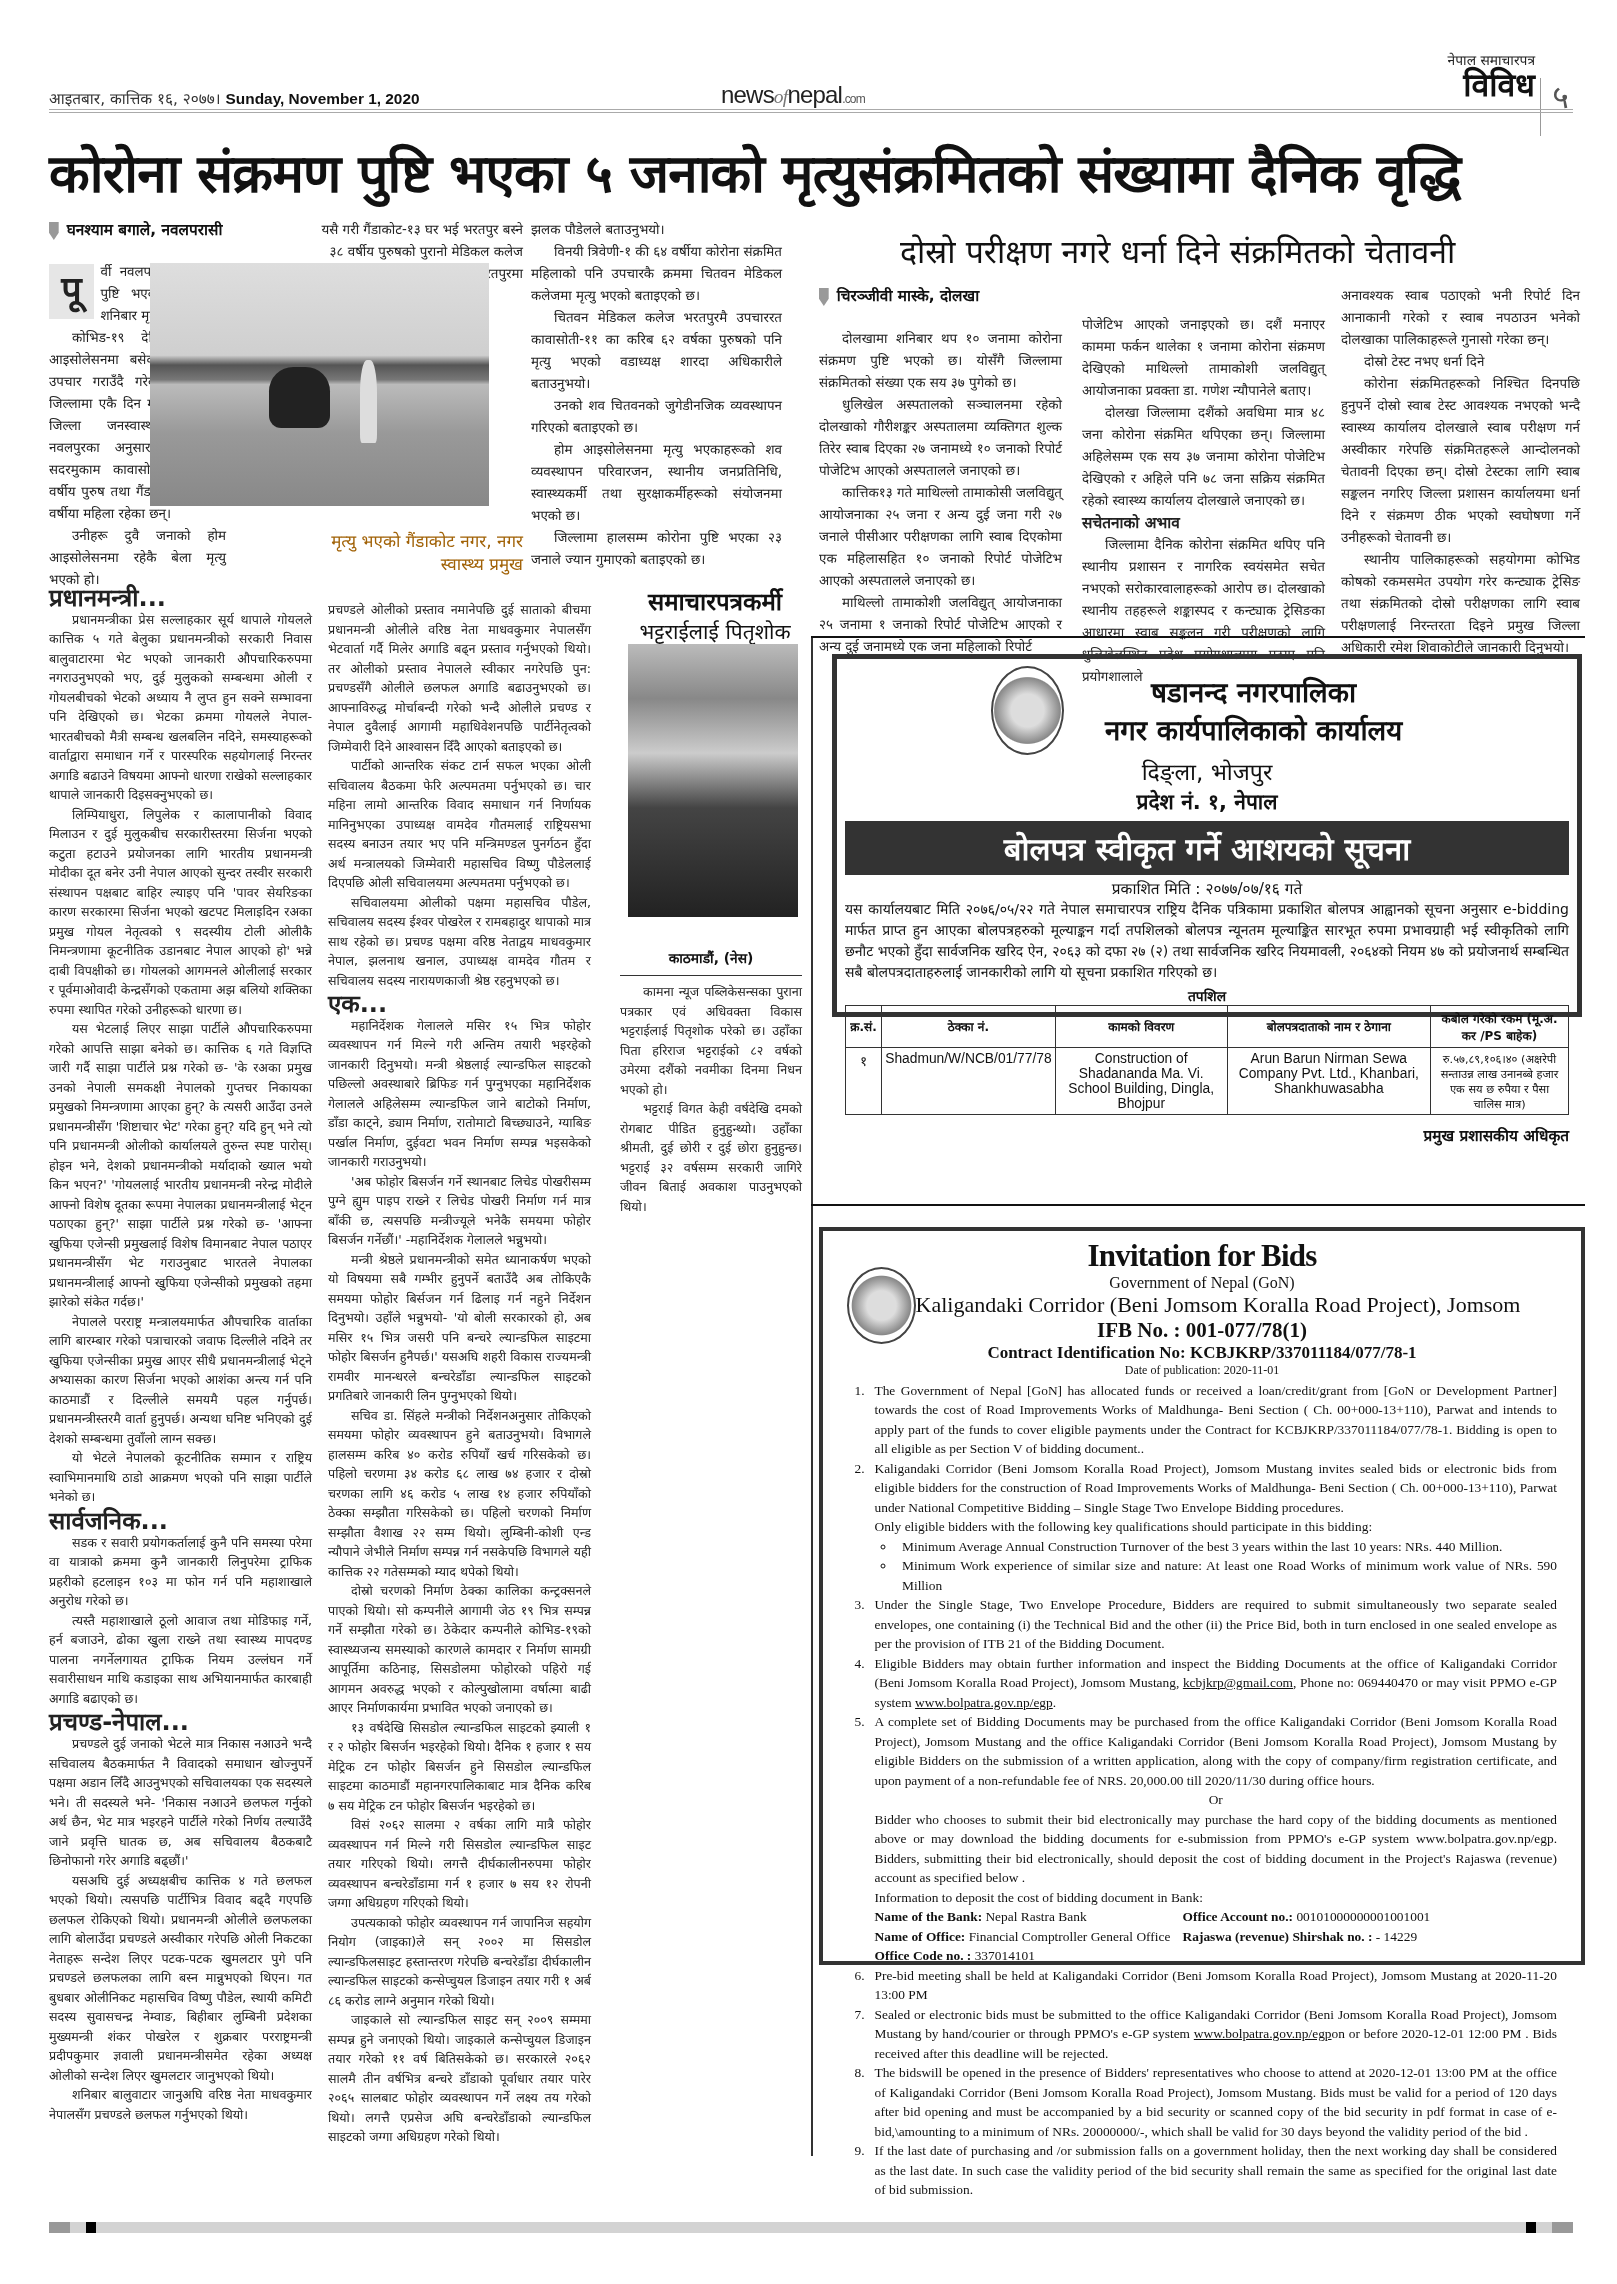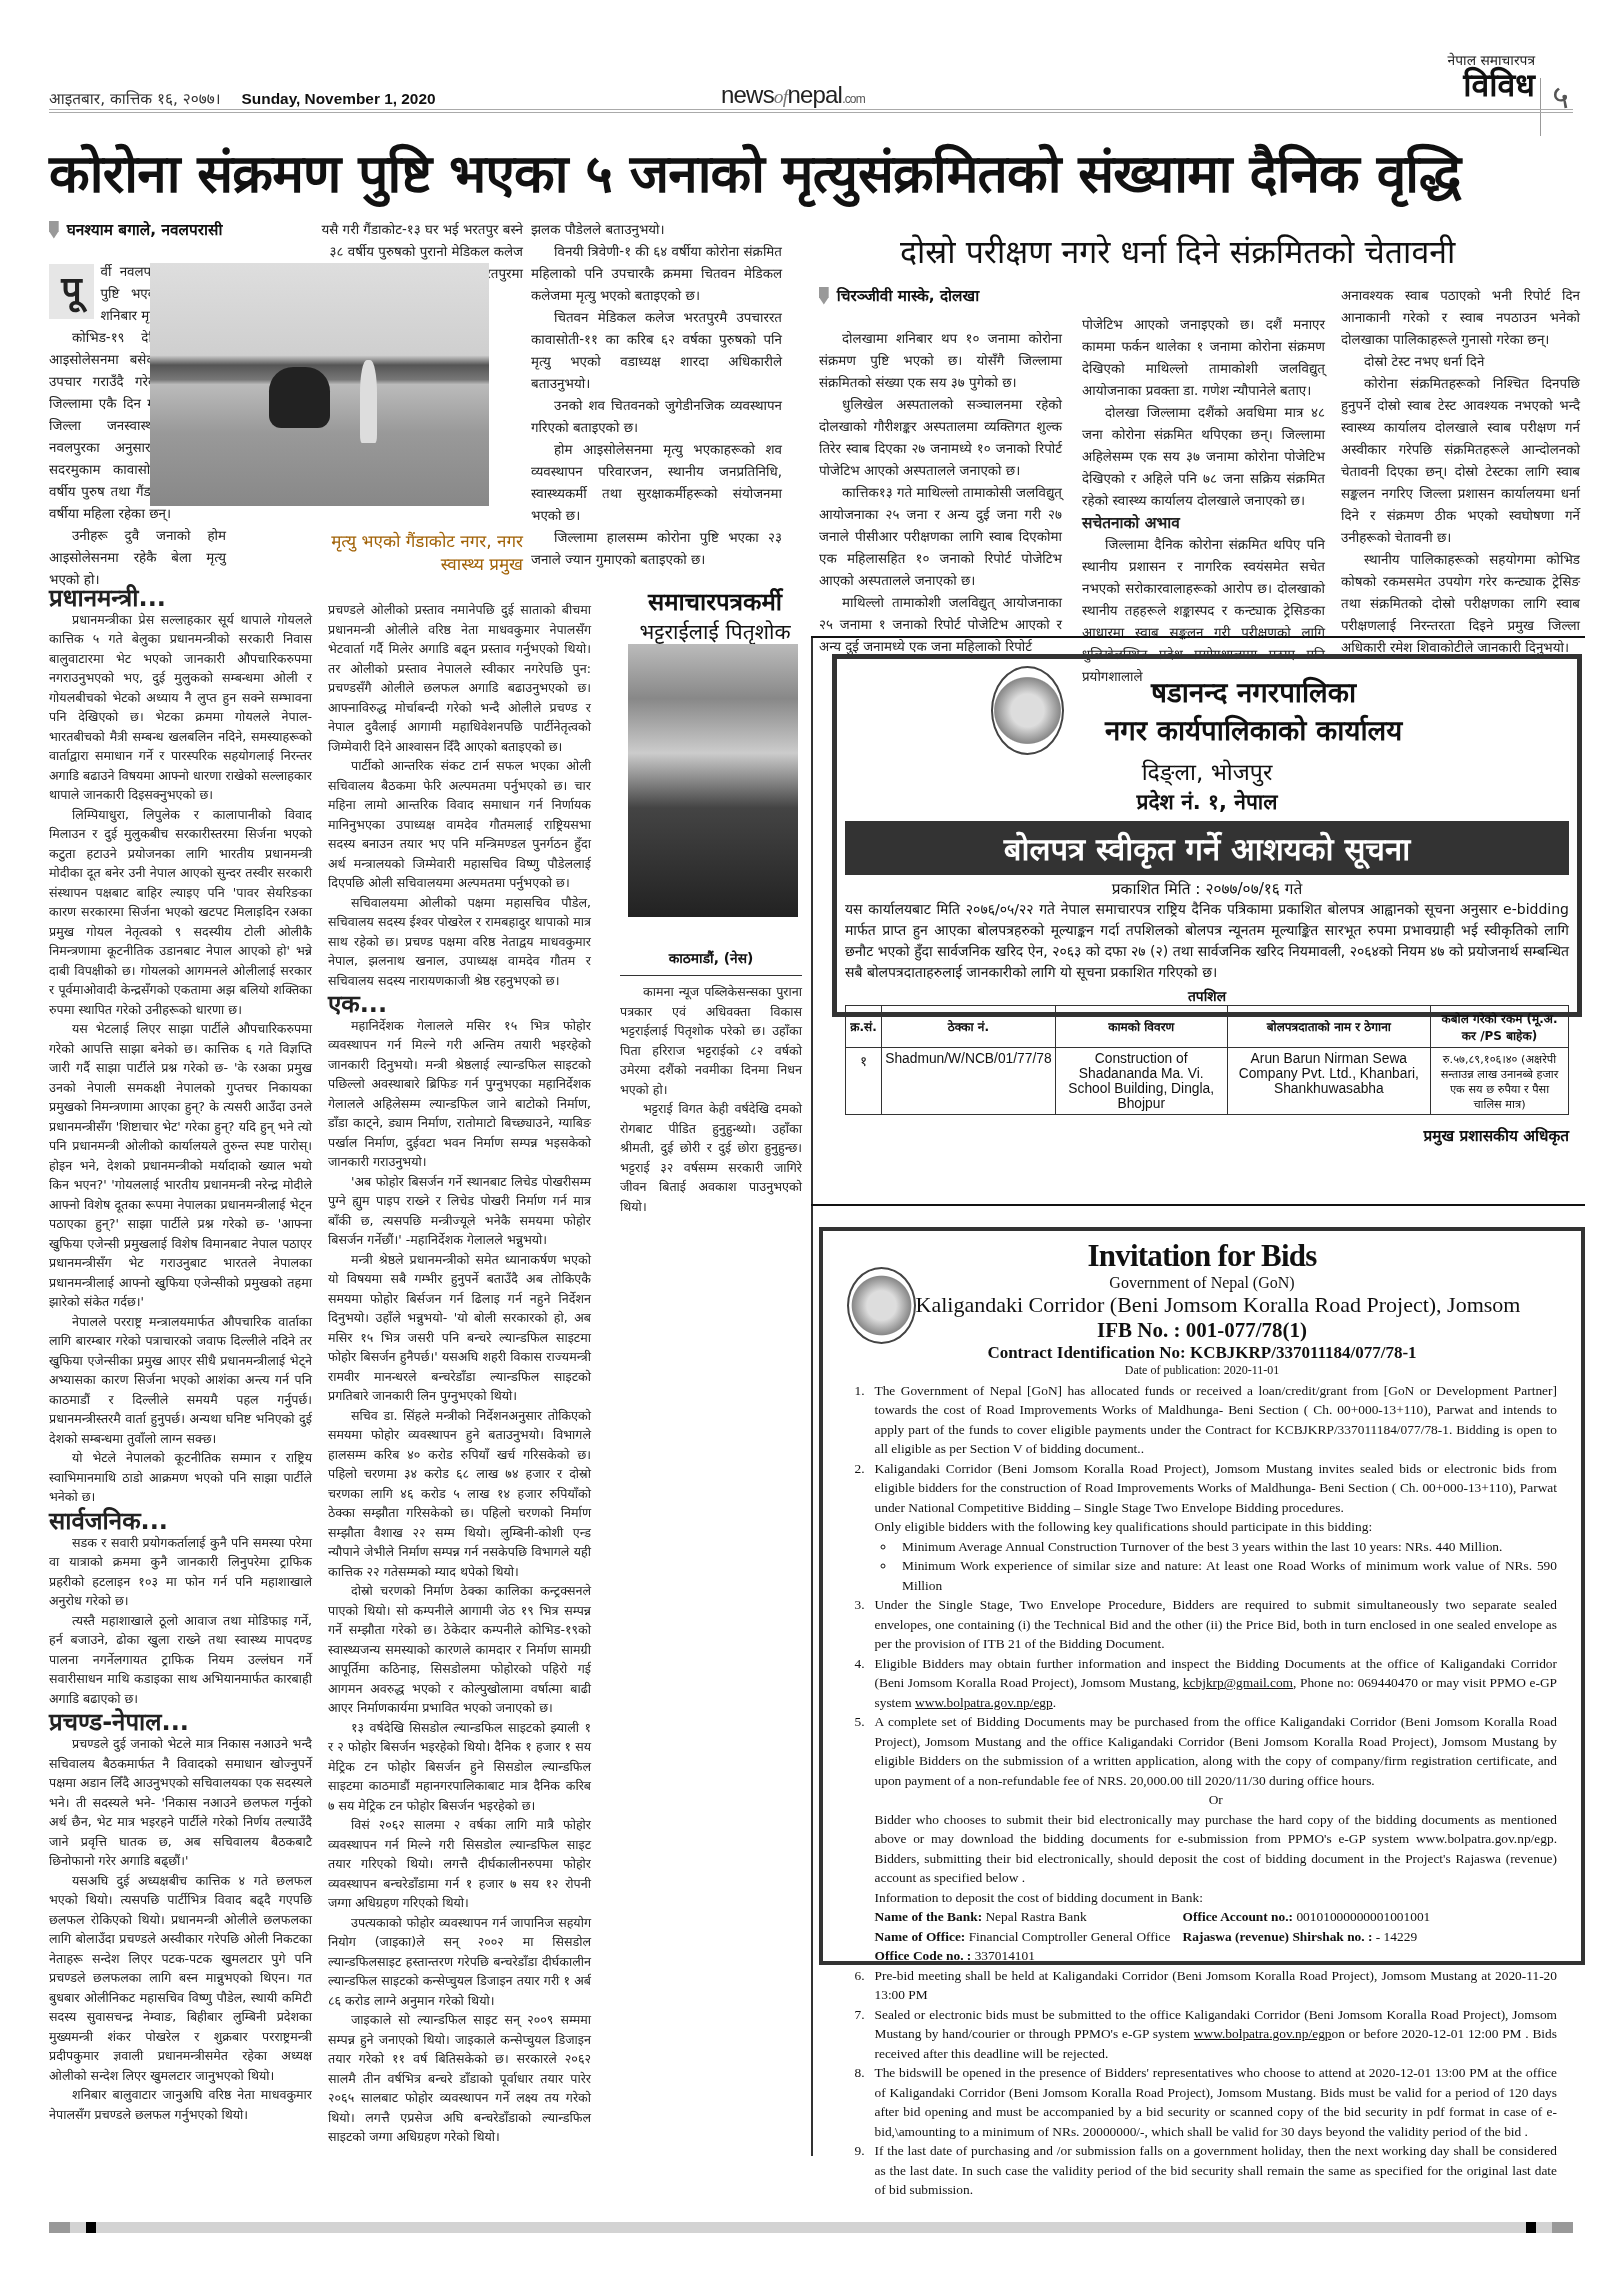--- a/index.html
+++ b/index.html
@@ -1,32 +1,32 @@
 <!DOCTYPE html>
 <html style="font-size:13px"><head>
 <meta charset="utf-8">
 <style>
   * { box-sizing: border-box; margin: 0; padding: 0; }
   body { width: 1618px; height: 2284px; background: #ffffff; font-family: "DejaVu Sans", sans-serif; color: #111; position: relative; overflow: hidden; }
   .abs { position: absolute; }
   .masthead-date { left: 49px; top: 88px; font-size: 15.4px; color: #333; }
-  .masthead-date b { font-family: "Liberation Sans", sans-serif; font-weight: bold; color: #111; margin-left: 16px; }
+  .masthead-date b { font-family: "Liberation Sans", sans-serif; font-weight: bold; color: #111; }
   .masthead-logo { left: 721px; top: 81px; font-family: "Liberation Sans", sans-serif; font-size: 24px; color: #222; letter-spacing: -0.8px; }
   .masthead-logo i { font-family: "Liberation Serif", serif; color: #777; font-size: 19.5px; }
   .masthead-logo small { font-size: 12px; color: #555; }
   .masthead-paper { right: 83px; top: 50px; text-align: right; }
   .masthead-paper .p1 { font-size: 13.8px; color: #222; }
   .masthead-paper .p2 { font-size: 32px; font-weight: bold; line-height: 1; }
   .page-num { right: 49px; top: 78px; font-size: 32px; color: #555; border-left: 1.6px solid #999; padding-left: 11.3px; height: 58px; line-height: 39px; }
   .rule { left: 49px; width: 1524px; top: 109px; height: 4px; border-top: 1.6px solid #aaa; border-bottom: 1.6px solid #aaa; }
   h1.hl { font-size: 53px; font-weight: bold; letter-spacing: -0.8px; line-height: 1.15; }
   .hl1 { left: 49px; top: 144px; }
   .hl2 { left: 858px; top: 144px; }
   .sub2 { left: 900px; top: 229px; font-size: 32px; color: #111; }
-  .byline { font-size: 15.4px; font-weight: bold; display: flex; align-items: center; gap: 8px; }
+  .byline { font-size: 15.4px; font-weight: bold; display: flex; align-items: flex-end; gap: 8px; }
   .byline .pen { width: 9.7px; height: 18px; background: #999; clip-path: polygon(0 0,100% 0,100% 60%,50% 100%,0 60%); }
   .col { font-size: 13.4px; line-height: 22px; text-align: justify; color: #222; }
   .col p { text-indent: 23px; }
   .dropcap { float: left; width: 45px; height: 55px; background: #e6e6e6; font-size: 36px; font-weight: bold; text-align: center; line-height: 52px; margin: 3.2px 6.5px 0 0; }
   .photo { background: linear-gradient(180deg,#dedede 0%,#cfcfcf 38%,#555 42%,#777 48%,#bbb 50%,#999 70%,#888 100%); position: relative; }
   .photo .pyre { position: absolute; left: 35%; top: 43%; width: 18%; height: 25%; background: #222; border-radius: 40% 40% 20% 20%; }
   .photo .man { position: absolute; left: 62%; top: 40%; width: 5%; height: 34%; background: #ddd; border-radius: 40% 40% 10% 10%; }
   .caption { font-size: 17px; color: #a16207; }
   .section-head { font-size: 24px; font-weight: bold; margin: 4.9px 0 1.6px; text-indent: 0 !important; }
   .sub-head { font-weight: bold; font-size: 15.4px; text-indent: 0 !important; }

